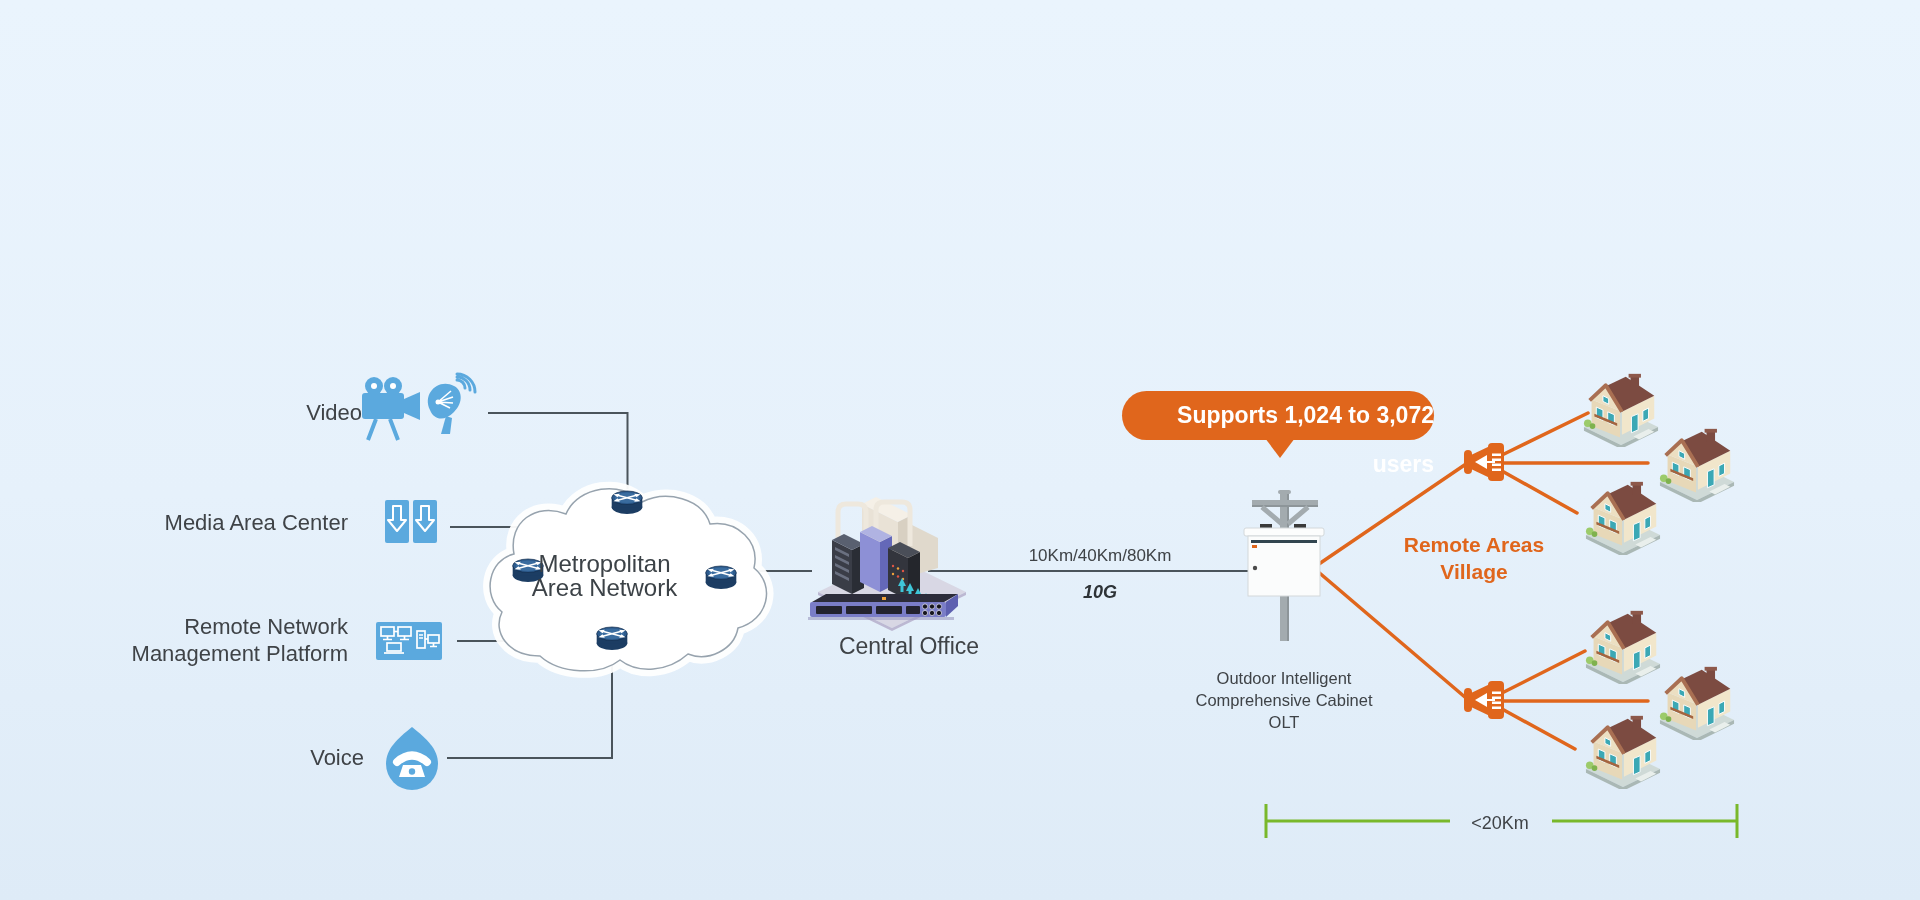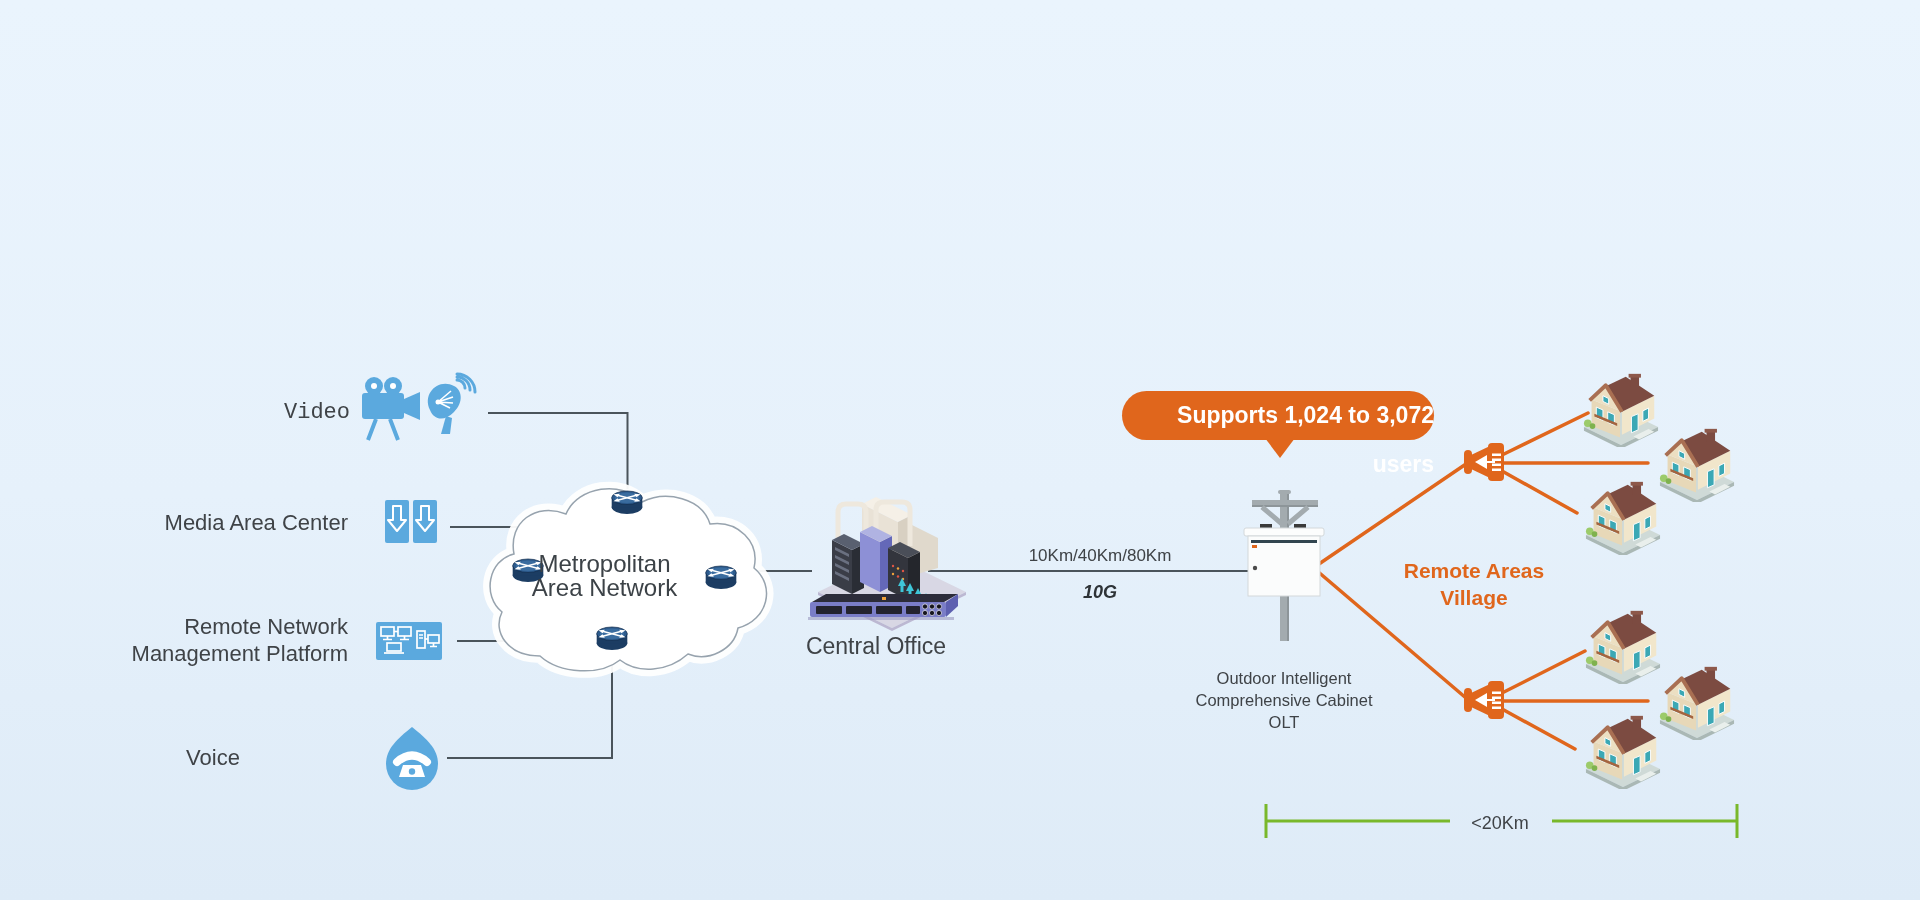--- a/index.html
+++ b/index.html
@@ -5,30 +5,30 @@
   html,body{margin:0;padding:0;}
   .stage{
     position:relative;width:1920px;height:900px;overflow:hidden;
     background:linear-gradient(180deg,#eaf4fd 0%,#e6f1fb 55%,#deebf7 100%);
     font-family:"Liberation Sans",sans-serif;
   }
   .art{position:absolute;left:0;top:0;}
   .lbl{position:absolute;color:#3f4347;font-size:22px;line-height:27px;}
   .right{text-align:right;}
   .center{text-align:center;}
-  #lbl-video{left:100px;top:399px;width:250px;font-family:Liberation Mono, monospace;}
+  #lbl-video{left:112px;top:399px;width:250px;}
   #lbl-media{left:98px;top:509px;width:250px;}
   #lbl-rnmp{left:98px;top:613px;width:250px;}
-  #lbl-voice{left:88px;top:744px;width:250px;text-align:center;}
+  #lbl-voice{left:114px;top:744px;width:250px;}
   #lbl-cloud{left:517px;top:552px;width:175px;font-size:24px;line-height:24px;color:#3c4247;}
-  #lbl-co{left:776px;top:633px;width:200px;font-size:23px;}
+  #lbl-co{left:809px;top:633px;width:200px;font-size:23px;}
   #lbl-dist{left:1008px;top:542px;width:184px;font-size:17px;}
   #lbl-speed{left:1008px;top:579px;width:184px;font-size:18px;font-weight:700;color:#2e3337;font-style:italic;}
   #lbl-olt{left:1178px;top:648px;width:212px;font-size:16.5px;line-height:22px;margin-top:19px;}
-  #lbl-village{left:1372px;top:557px;width:204px;font-size:21px;font-weight:700;color:#e0661c;line-height:27px;}
+  #lbl-village{left:1372px;top:531px;width:204px;font-size:21px;font-weight:700;color:#e0661c;line-height:27px;}
   #lbl-span{left:1440px;top:810px;width:120px;font-size:18px;}
   .badge{
     position:absolute;left:1122px;top:391px;width:312px;height:49px;
     background:#e0661c;border-radius:25px;color:#fff;font-weight:700;
     font-size:23px;line-height:49px;text-align:right;
   }
   .badge-pointer{
     position:absolute;left:1265px;top:438px;width:0;height:0;
     border-left:15px solid transparent;border-right:15px solid transparent;
     border-top:20px solid #e0661c;

